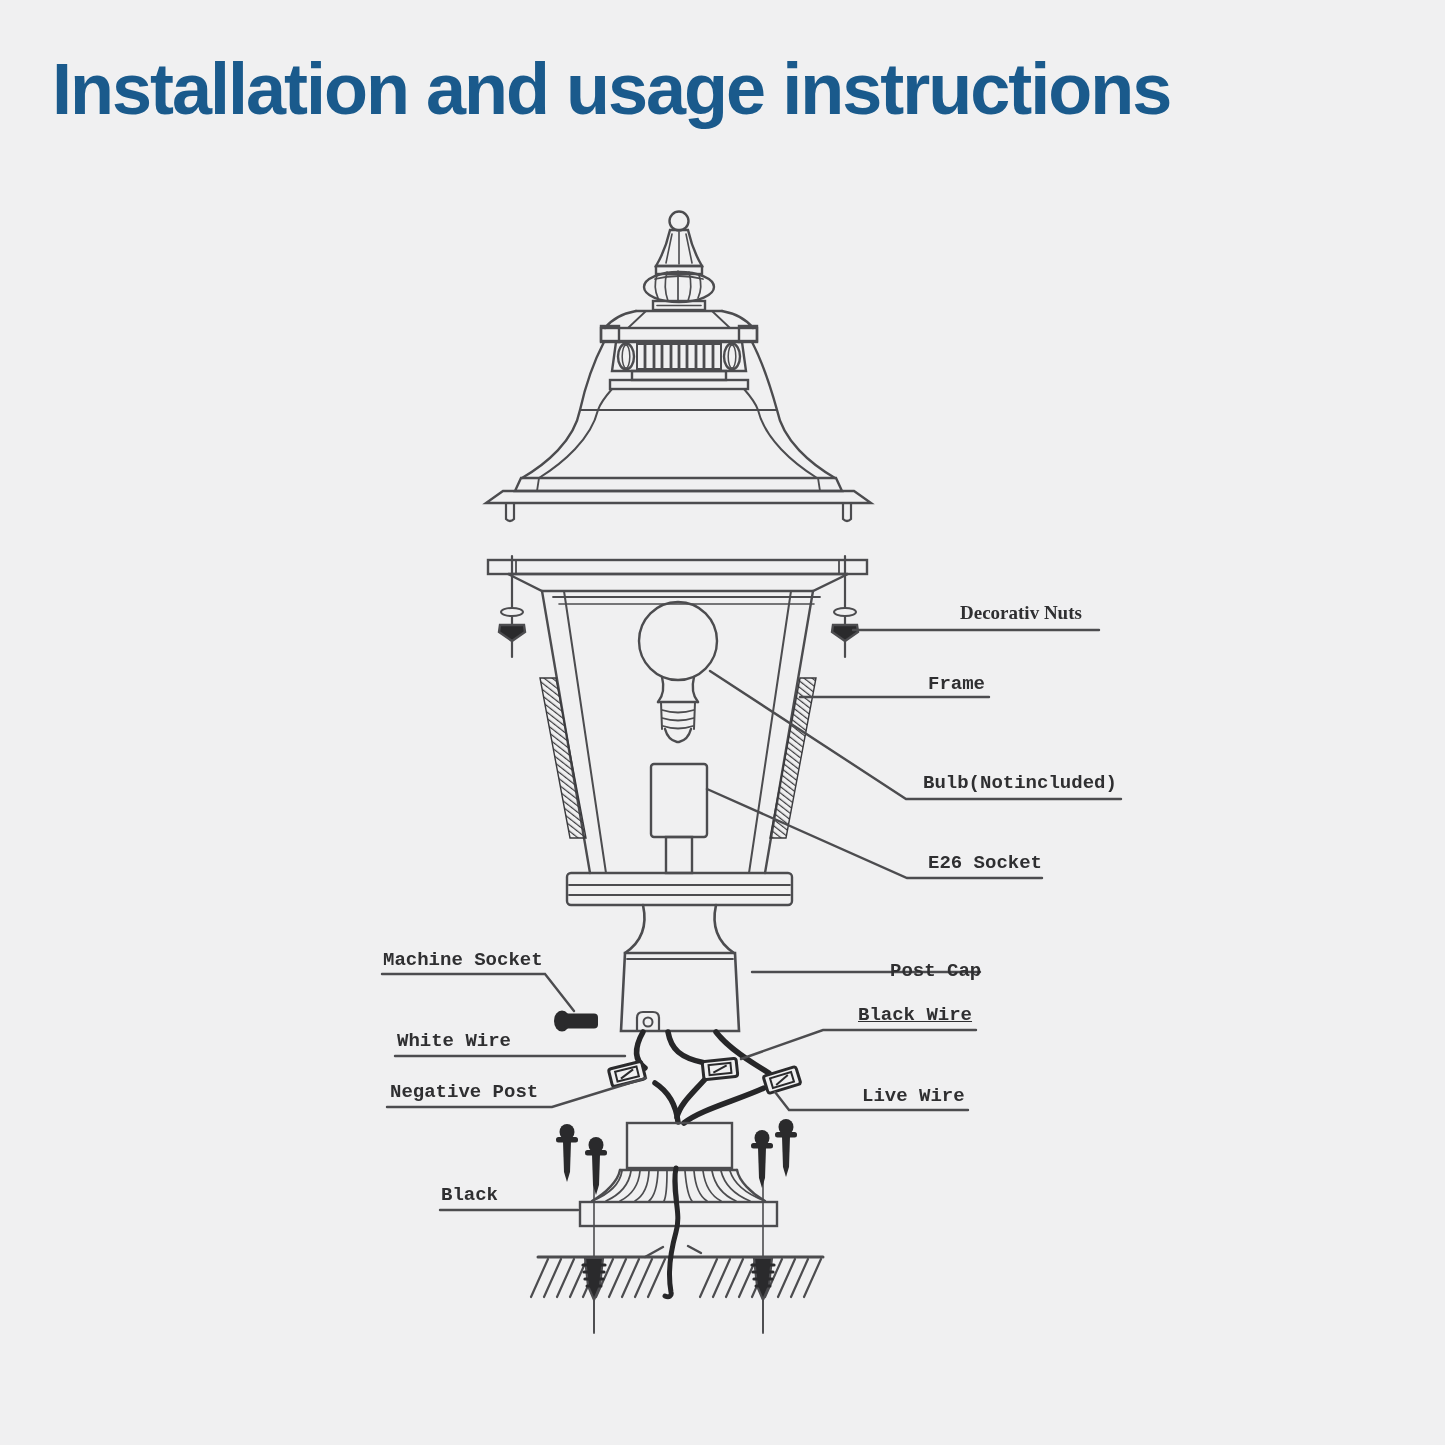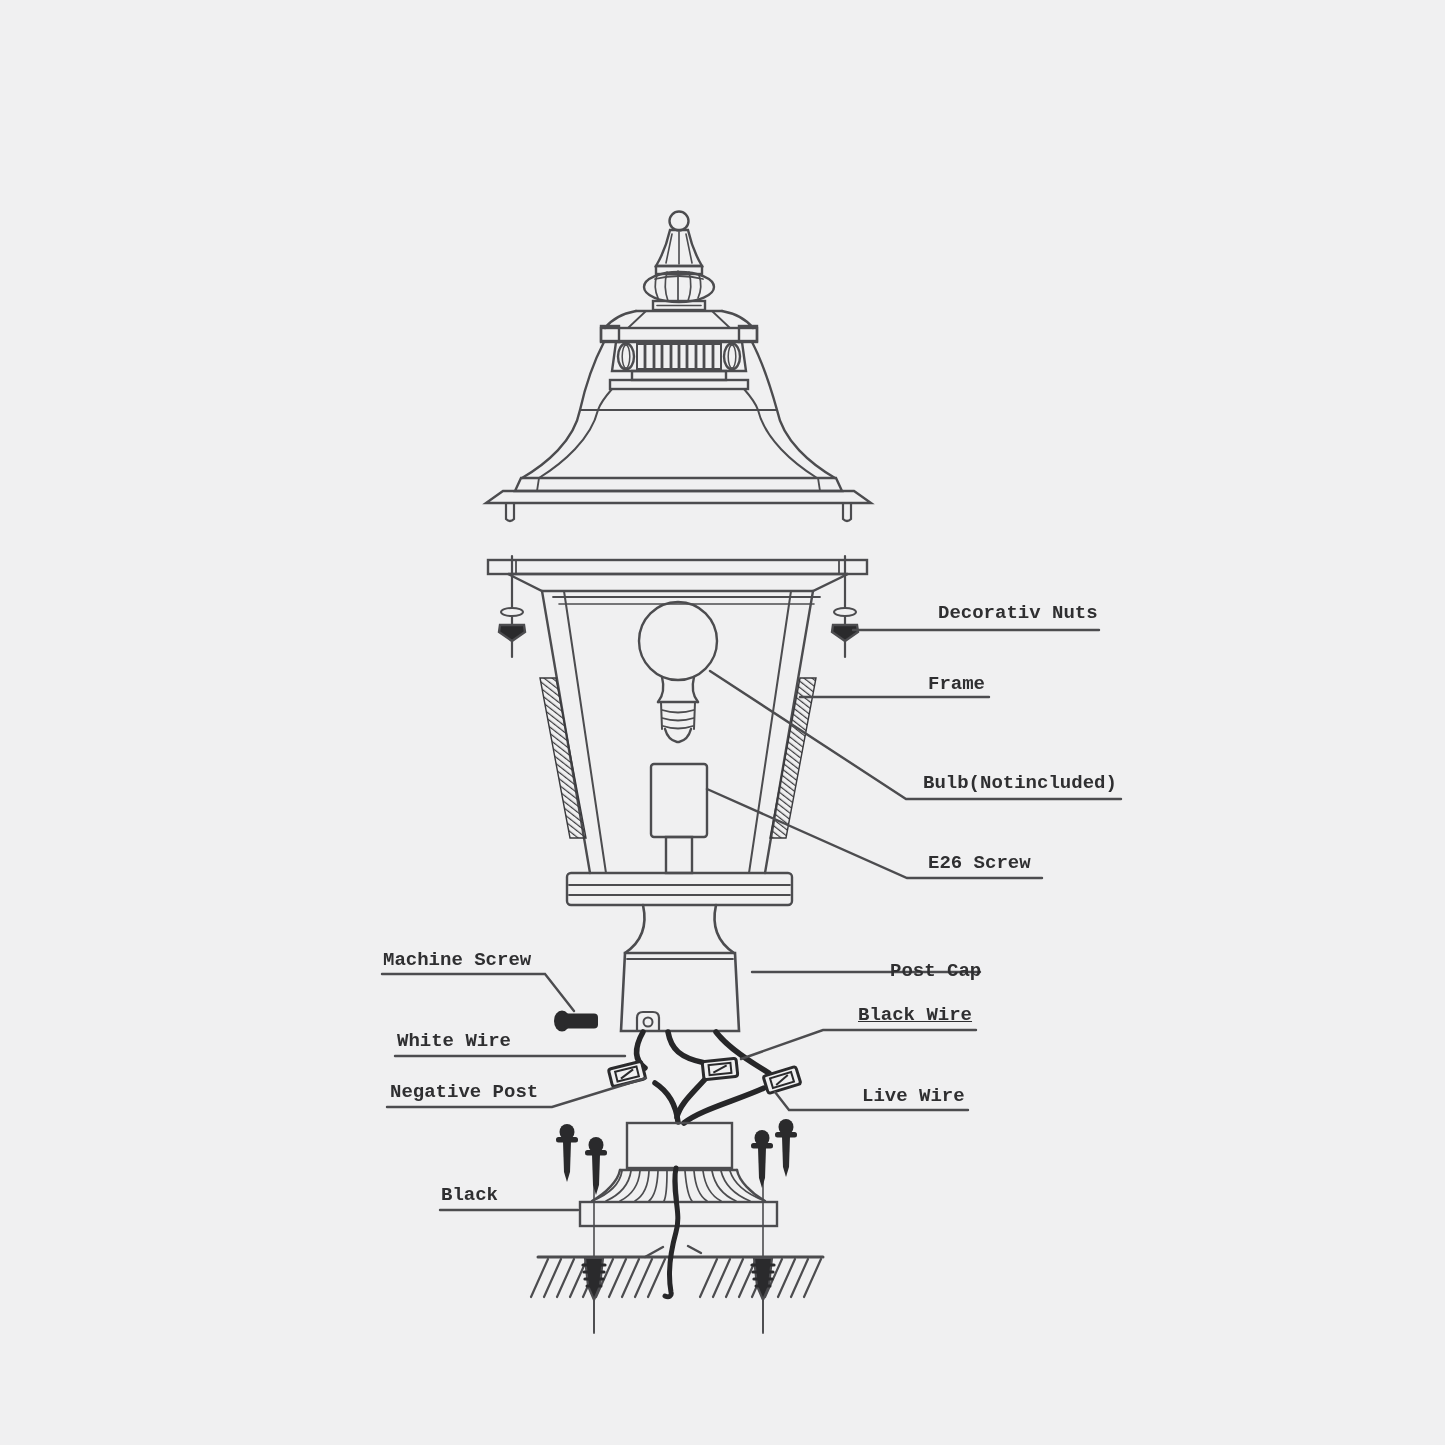--- a/index.html
+++ b/index.html
@@ -23,37 +23,38 @@
     font-size:72px;font-weight:bold;letter-spacing:-2px;
     color:var(--title);white-space:nowrap;
   }
   svg.diagram{position:absolute;left:0;top:0;width:1445px;height:1445px;}
   .callout{
     position:absolute;
     font-family:"Liberation Mono","DejaVu Sans Mono",monospace;
     font-weight:bold;font-size:19px;line-height:20px;
     color:var(--label);white-space:nowrap;
   }
-  .lbl-decorative-nuts{left:938px;top:603px;}
+  .lbl-decorative-nuts{left:960px;top:603px;font-family:Liberation Serif, serif;}
   .lbl-frame{left:928px;top:674px;}
   .lbl-bulb{left:923px;top:773px;}
   .lbl-socket{left:928px;top:853px;}
   .lbl-post-cap{left:890px;top:961px;}
   .lbl-black-wire{left:858px;top:1005px;text-decoration:underline;}
   .lbl-live-wire{left:862px;top:1086px;}
   .lbl-machine-screw{left:383px;top:950px;}
   .lbl-white-wire{left:397px;top:1031px;}
   .lbl-negative-wire{left:390px;top:1082px;}
   .lbl-post{left:441px;top:1185px;}
 </style>
 </head>
 <body>
 
 <div class="stage">
 
+  <div class="page-title">Installation and usage instructions</div>
 
   <svg class="diagram" viewBox="0 0 1445 1445">
     <defs>
       <pattern id="hatchStrip" width="5" height="5" patternUnits="userSpaceOnUse" patternTransform="rotate(-52)">
         <line x1="0" y1="0" x2="0" y2="5" stroke="#3a3a3d" stroke-width="2.4"></line>
       </pattern>
       <g id="connector">
         <rect x="-17" y="-9" width="34" height="18" rx="2.5" fill="var(--bg)" stroke="var(--dark)" stroke-width="3"></rect>
         <rect x="-11" y="-5" width="22" height="10" fill="none" stroke="var(--dark)" stroke-width="2"></rect>
         <line x1="-7" y1="3" x2="7" y2="-3" stroke="var(--dark)" stroke-width="2"></line>
@@ -265,22 +266,22 @@
       <path d="M 382,974 L 545,974 L 574,1011"></path>
       <path d="M 395,1056 L 625,1056"></path>
       <path d="M 387,1107 L 552,1107 L 646,1078"></path>
       <path d="M 440,1210 L 578,1210"></path>
     </g>
   </svg>
 
   <div class="callout lbl-decorative-nuts">Decorativ Nuts</div>
   <div class="callout lbl-frame">Frame</div>
   <div class="callout lbl-bulb">Bulb(Notincluded)</div>
-  <div class="callout lbl-socket">E26 Screw</div>
+  <div class="callout lbl-socket">E26 Socket</div>
   <div class="callout lbl-post-cap">Post Cap</div>
   <div class="callout lbl-black-wire">Black Wire</div>
   <div class="callout lbl-live-wire">Live Wire</div>
-  <div class="callout lbl-machine-screw">Machine Screw</div>
+  <div class="callout lbl-machine-screw">Machine Socket</div>
   <div class="callout lbl-white-wire">White Wire</div>
   <div class="callout lbl-negative-wire">Negative Post</div>
   <div class="callout lbl-post">Black</div>
 
 </div>
 
 </body></html>

